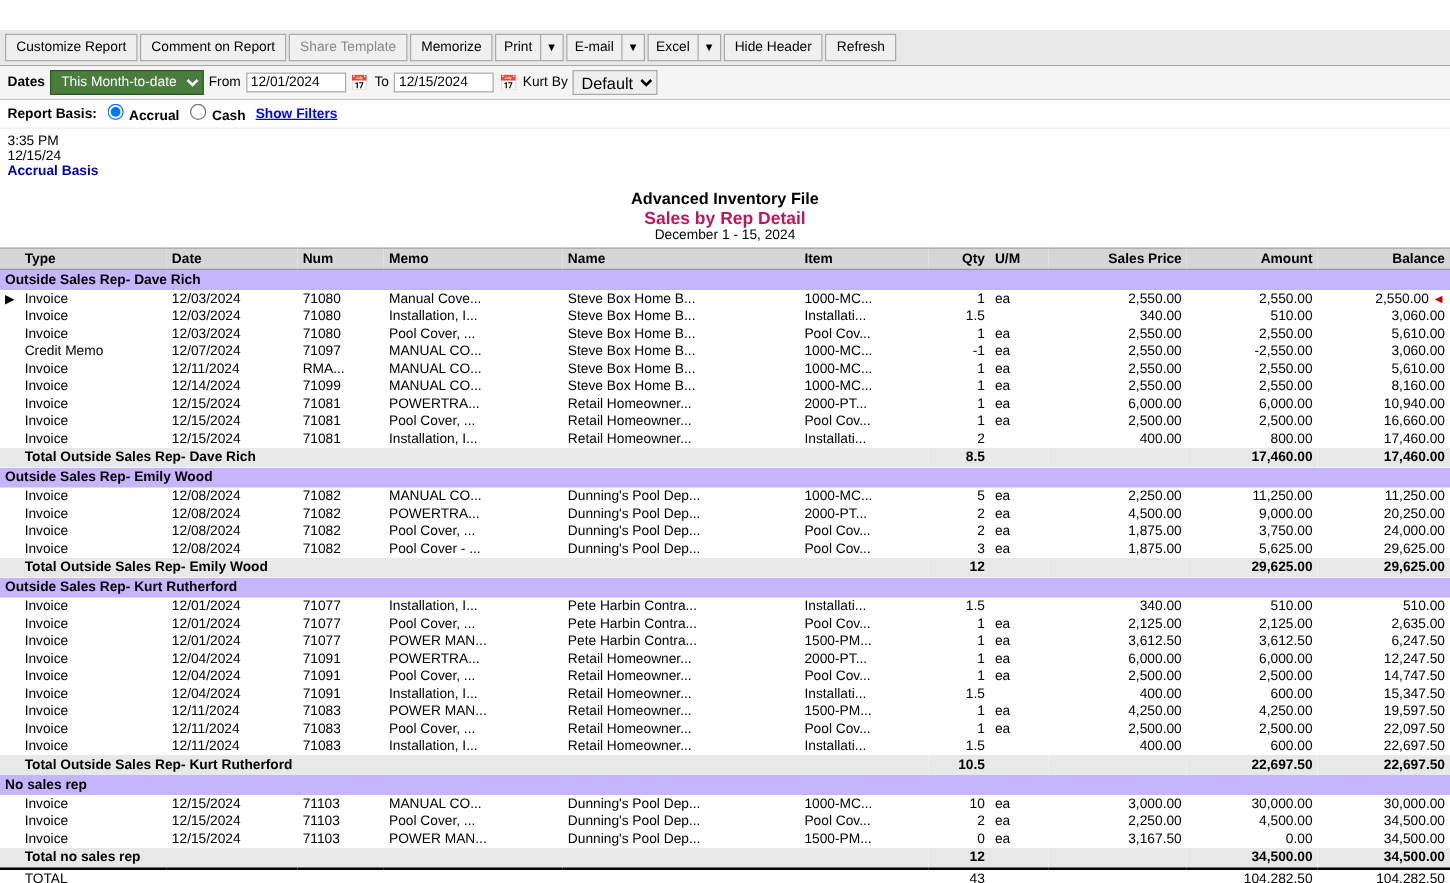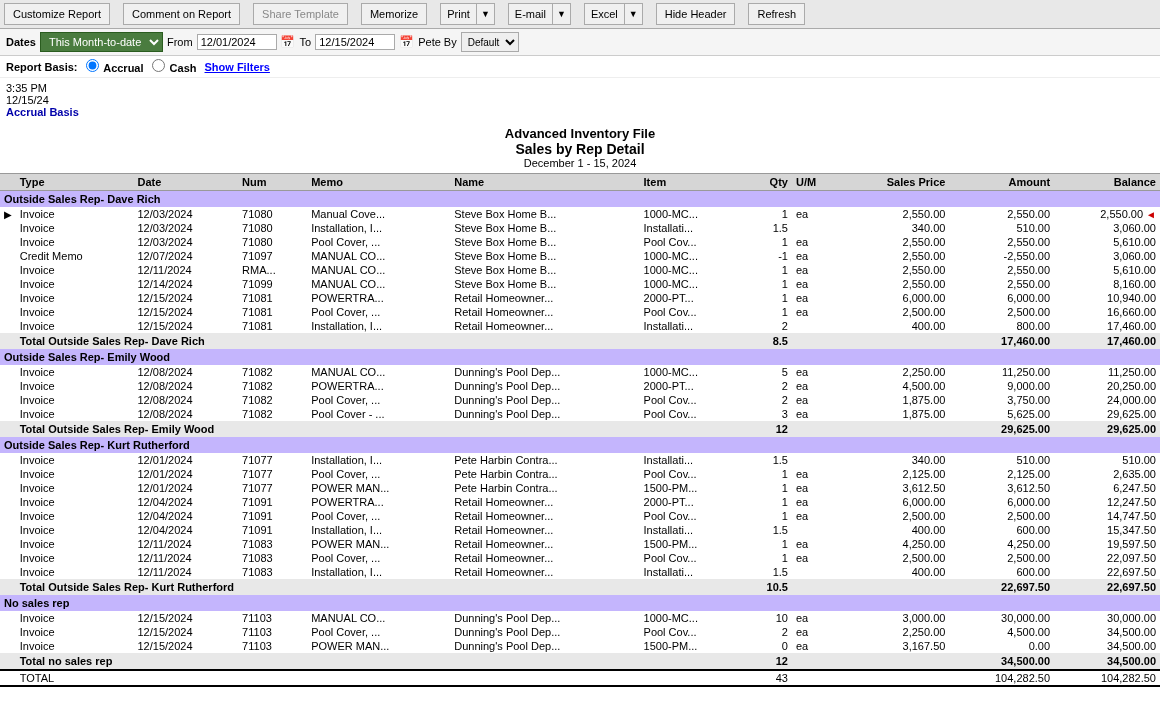--- a/index.html
+++ b/index.html
@@ -5,21 +5,22 @@
     * { margin: 0; padding: 0; box-sizing: border-box; }
     body { font-family: Arial, sans-serif; font-size: 11px; background: #fff; color: #000; }
 
     
     .toolbar {
       display: flex;
       align-items: center;
       background: #e8e8e8;
       border-bottom: 1px solid #aaa;
       padding: 3px 4px;
-      gap: 13px;
+      gap: 2px;
+      margin-top: 24px;
     }
     .toolbar button {
       font-size: 11px;
       padding: 2px 8px;
       background: #f0f0f0;
       border: 1px solid #aaa;
       cursor: pointer;
       height: 22px;
     }
     .toolbar-split {
@@ -52,21 +53,21 @@
     .date-range-select {
       background: #4a7c3f;
       color: #fff;
       border: 1px solid #2a5c1f;
       font-size: 11px;
       height: 20px;
       padding: 0 4px;
     }
     .cal-icon { font-size: 12px; cursor: pointer; color: #666; }
     .sort-select {
-      font-size: 10px;
+      font-size: 13px;
       border: 1px solid #aaa;
       height: 20px;
       padding: 0 2px;
     }
 
     
     .basis-bar {
       display: flex;
       align-items: center;
       padding: 3px 6px;
@@ -84,21 +85,21 @@
       color: #000;
     }
     .meta-info .accrual { color: #00a; font-weight: bold; }
 
     
     .report-header {
       text-align: center;
       padding: 4px 0 2px 0;
     }
     .report-header .company { color: #000000; font-weight: bold; font-size: 13px; }
-    .report-header .title { color: #000000; font-weight: bold; font-size: 14px; }
+    .report-header .title { color: #be185d; font-weight: bold; font-size: 14px; }
     .report-header .dates { font-size: 11px; color: #000; }
 
     
     .report-table {
       width: 100%;
       border-collapse: collapse;
       font-size: 11px;
       margin-top: 2px;
     }
     .report-table th {
@@ -177,21 +178,21 @@
   <label>Dates</label>
   <select class="date-range-select">
     <option>This Month-to-date</option>
   </select>
   <span>From</span>
   <input type="text" value="12/01/2024" style="">
   <span class="cal-icon">📅</span>
   <span>To</span>
   <input type="text" value="12/15/2024" style="">
   <span class="cal-icon">📅</span>
-  <span>Pete By</span>
+  <span>Kurt By</span>
   <select class="sort-select">
     <option>Default</option>
   </select>
 </div>
 
 <div class="basis-bar">
   <label>Report Basis:</label>
   <label>
     <input type="radio" name="basis" checked="" style="">
     <span>Accrual</span>

